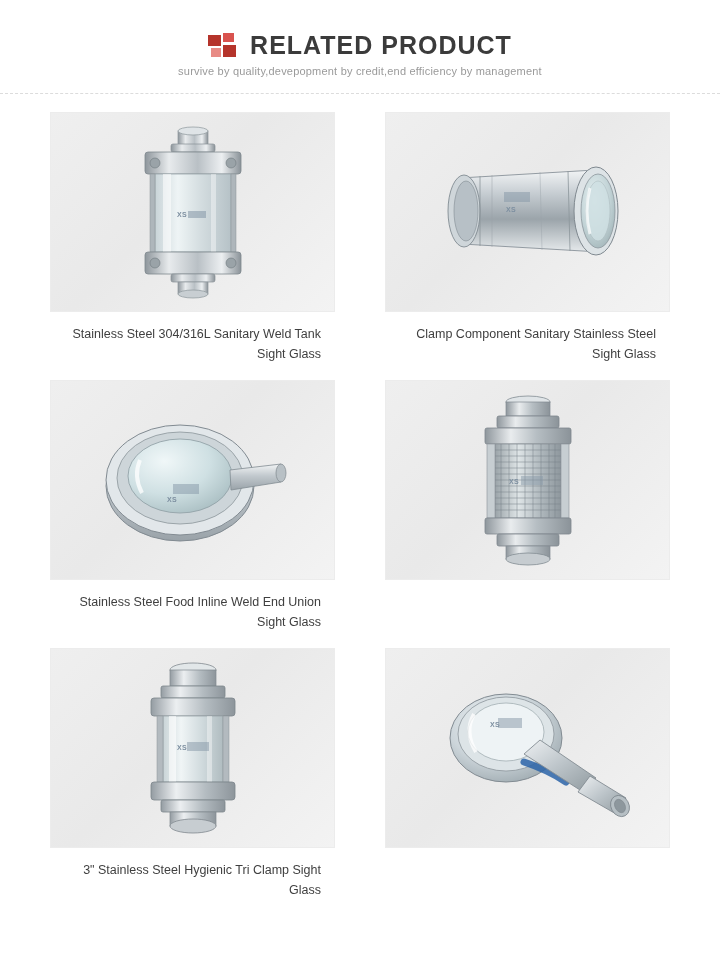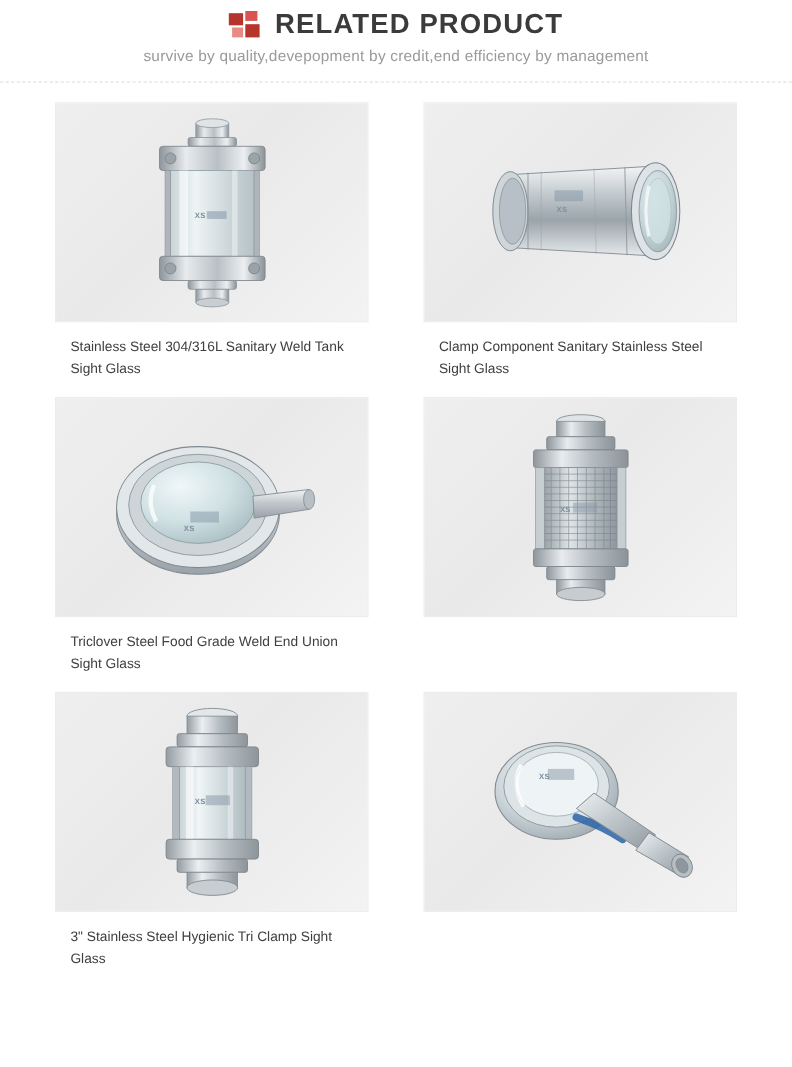--- a/index.html
+++ b/index.html
@@ -17,21 +17,21 @@
 
   .page {
     width: 720px;
     height: 970px;
     position: relative;
     box-sizing: border-box;
   }
 
   
   .header {
-    padding-top: 8px;
+    padding-top: 31px;
     text-align: center;
   }
   .header-inner {
     display: inline-block;
     position: relative;
   }
   .title-row {
     display: flex;
     align-items: center;
     justify-content: center;
@@ -55,21 +55,21 @@
   .title-text {
     font-size: 25px;
     font-weight: bold;
     letter-spacing: 1px;
     color: #3b3b3b;
     white-space: nowrap;
     font-family: "Liberation Sans", sans-serif;
   }
   .subtitle {
     margin-top: 5px;
-    font-size: 14px;
+    font-size: 11px;
     color: #9a9a9a;
     letter-spacing: .2px;
     text-align: center;
   }
   .header-rule {
     margin-top: 14px;
     border-top: 1px dashed #dcdcdc;
     height: 0;
   }
 
@@ -91,21 +91,21 @@
     background: linear-gradient(135deg, #efefef 0%, #e9e9e9 45%, #f3f3f3 100%);
     border: 1px solid #ececec;
     box-sizing: border-box;
     display: flex;
     align-items: center;
     justify-content: center;
     overflow: hidden;
   }
   .caption {
     margin-top: 12px;
-    text-align: left;
+    text-align: right;
     font-size: 12.5px;
     line-height: 20px;
     color: #3f3f3f;
     padding: 0 14px;
   }
 
   svg { display: block; }
 
   .wm {
     font-family: "Liberation Sans", sans-serif;
@@ -245,21 +245,21 @@
           <ellipse cx="95" cy="80" rx="63" ry="46" fill="#cdd5d9" stroke="#8c959b" stroke-width="0.8"></ellipse>
           <ellipse cx="95" cy="78" rx="52" ry="37" fill="url(#glass3)" stroke="#93a3a8" stroke-width="0.9"></ellipse>
           <path d="M55,62 Q48,78 57,95" stroke="#ffffff" stroke-width="4" fill="none" opacity="0.75"></path>
 
           <path d="M145,72 L196,66 L196,84 L146,92 Z" fill="url(#steel3)" stroke="#828b92" stroke-width="0.8"></path>
           <ellipse cx="196" cy="75" rx="5" ry="9" fill="#b8c0c5" stroke="#7f888e" stroke-width="0.7"></ellipse>
           <rect x="88" y="86" width="26" height="10" fill="#8496a6" opacity="0.5"></rect>
           <text class="wm" x="82" y="104">XS</text>
         </svg>
       </div>
-      <div class="caption">Triclover Steel Food Grade Weld End Union Sight Glass</div>
+      <div class="caption">Stainless Steel Food Inline Weld End Union Sight Glass</div>
     </div>
 
     <div class="card">
       <div class="thumb">
         <svg width="190" height="180" viewBox="0 0 190 180">
           <defs>
             <linearGradient id="steel4" x1="0" y1="0" x2="1" y2="0">
               <stop offset="0" stop-color="#8e969c"></stop>
               <stop offset="0.3" stop-color="#e9ecee"></stop>
               <stop offset="0.6" stop-color="#b6bec3"></stop>

